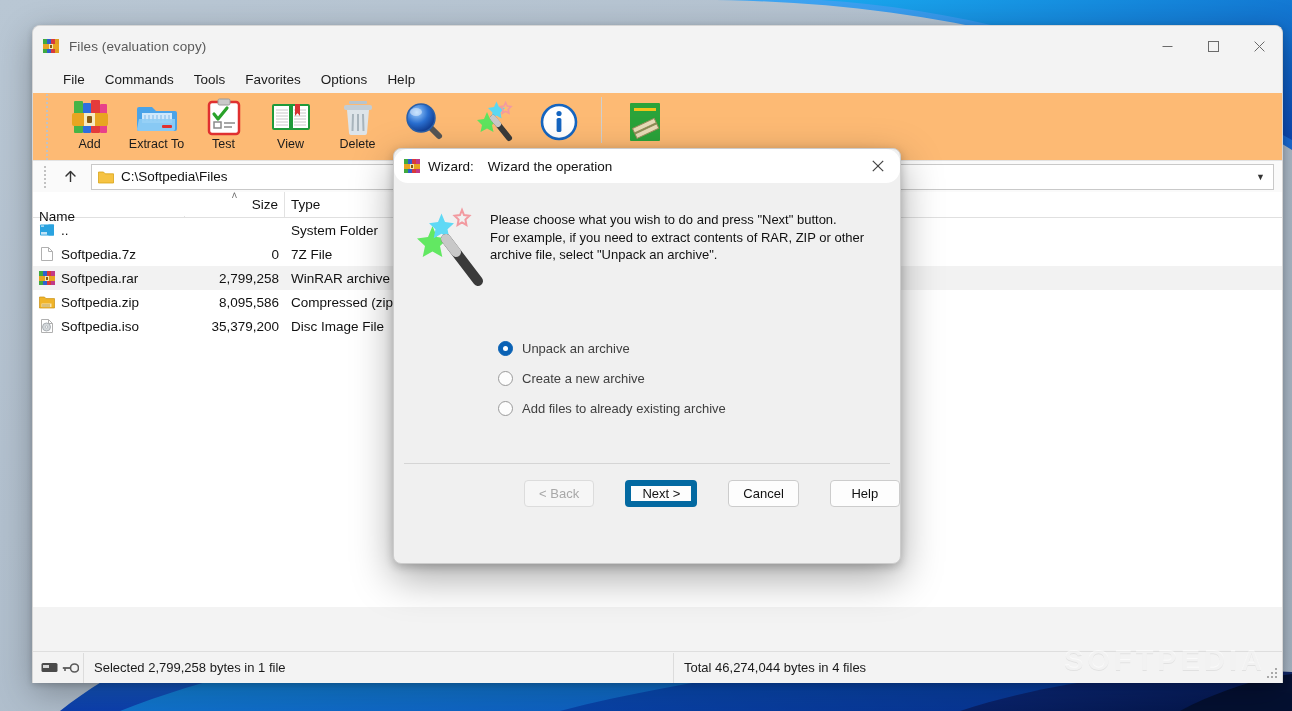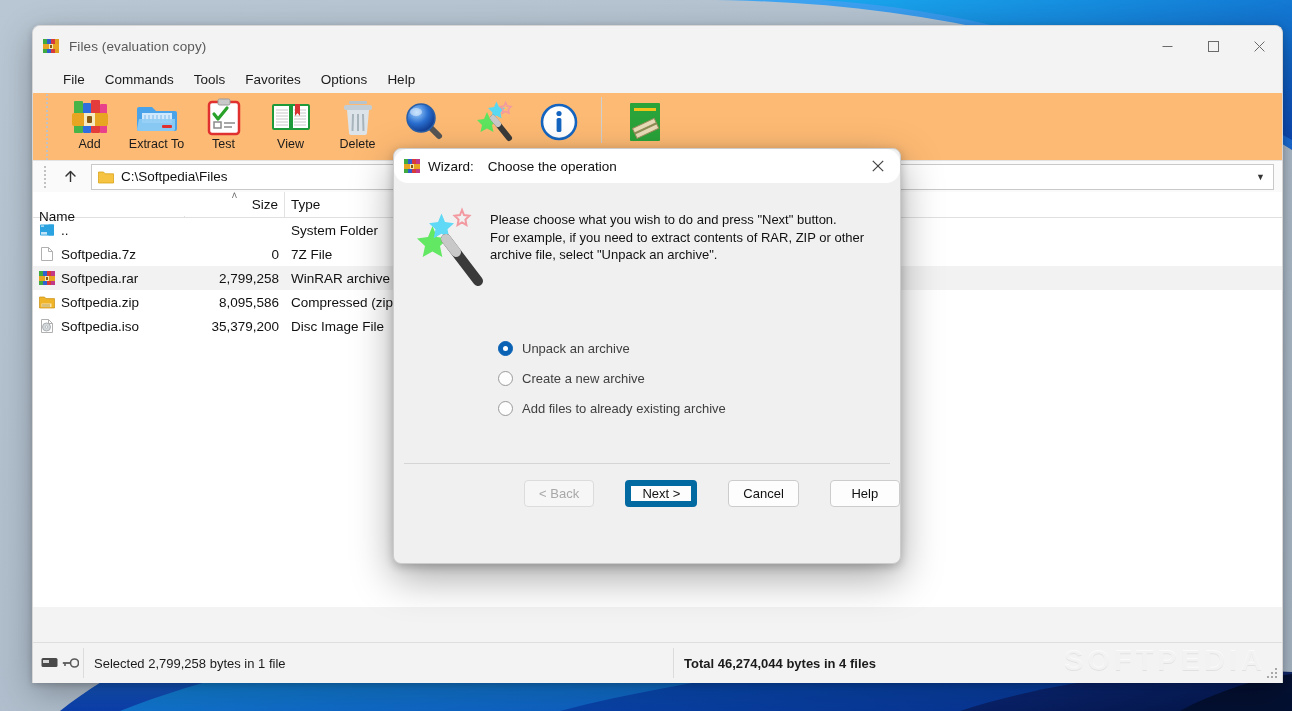--- a/index.html
+++ b/index.html
@@ -136,27 +136,27 @@
   .cell { padding: 0 6px; display: flex; align-items: center; overflow: hidden; white-space: nowrap; }
   .cell.name { width: 152px; gap: 6px; }
   .cell.size { width: 100px; justify-content: flex-end; }
   .cell.type { width: 160px; }
   .cell.rest { flex: 1; }
   .fico { width: 16px; height: 16px; flex: 0 0 16px; }
 
   
   .statusbar {
     position: absolute; left: 0; bottom: 0; width: 100%;
-    height: 41px; background: #f3f3f3; border-top: 1px solid #dedede;
+    height: 32px; background: #f3f3f3; border-top: 1px solid #dedede;
     display: flex; align-items: center; font-size: 13px; color: #1b1b1b;
   }
   .sb-icons { width: 50px; display: flex; align-items: center; gap: 4px; padding-left: 8px; }
   .sb-cell { height: 30px; display: flex; align-items: center; padding: 0 10px; border-left: 1px solid #dcdcdc; }
   .sb-cell.left { flex: 0 0 590px; }
-  .sb-cell.right { flex: 1; font-weight: bold; }
+  .sb-cell.right { flex: 1; }
   .resize-grip { position: absolute; right: 3px; bottom: 3px; width: 14px; height: 14px; }
 
   .watermark {
     position: absolute; right: 16px; bottom: 6px;
     font-size: 29px; font-weight: bold; letter-spacing: 4px;
     color: rgba(255,255,255,.58);
     text-shadow: 0 1px 0 rgba(0,0,0,.07);
     pointer-events: none; user-select: none;
     font-family: "Liberation Sans", sans-serif;
   }
@@ -601,21 +601,21 @@
     <svg class="ico" width="16" height="16" viewBox="0 0 16 16">
       <rect x="0" y="1" width="4" height="14" fill="#3faa3f"></rect>
       <rect x="4" y="1" width="4" height="14" fill="#2f5fd0"></rect>
       <rect x="8" y="1" width="4" height="14" fill="#d83a3a"></rect>
       <rect x="12" y="1" width="4" height="14" fill="#c23a86"></rect>
       <rect x="0" y="6" width="16" height="5" fill="#e8a521"></rect>
       <rect x="6" y="6" width="4" height="5" fill="#f5e6b0"></rect>
       <rect x="7" y="7" width="2" height="3" fill="#8a5a10"></rect>
     </svg>
     <span class="t1">Wizard:</span>
-    <span class="t2">Choose the operation</span>
+    <span class="t2">Wizard the operation</span>
     <div class="wz-close">
       <svg width="12" height="12" viewBox="0 0 12 12">
         <line x1="0.8" y1="0.8" x2="11.2" y2="11.2" stroke="currentColor" stroke-width="1.2"></line>
         <line x1="11.2" y1="0.8" x2="0.8" y2="11.2" stroke="currentColor" stroke-width="1.2"></line>
       </svg>
     </div>
   </div>
 
   <div class="wz-body">
     <div class="wz-top">

